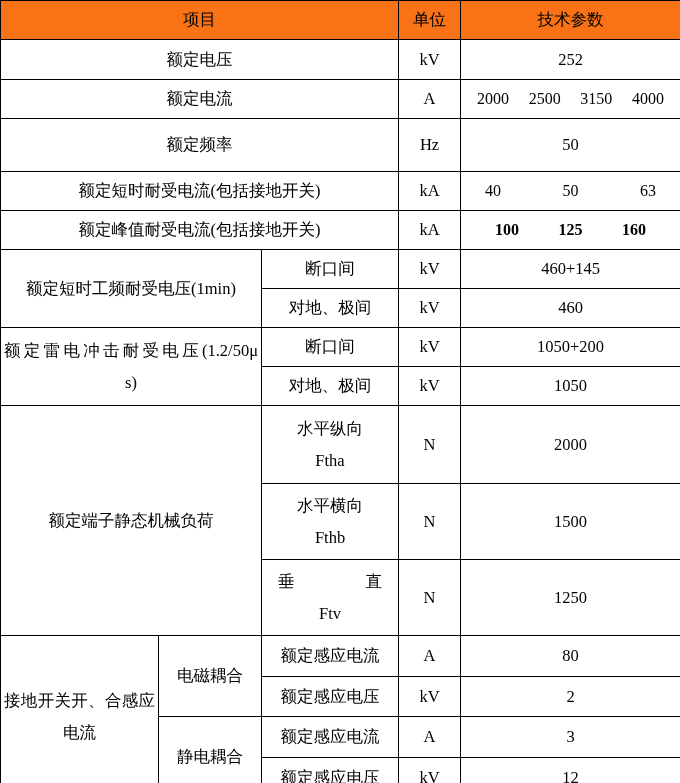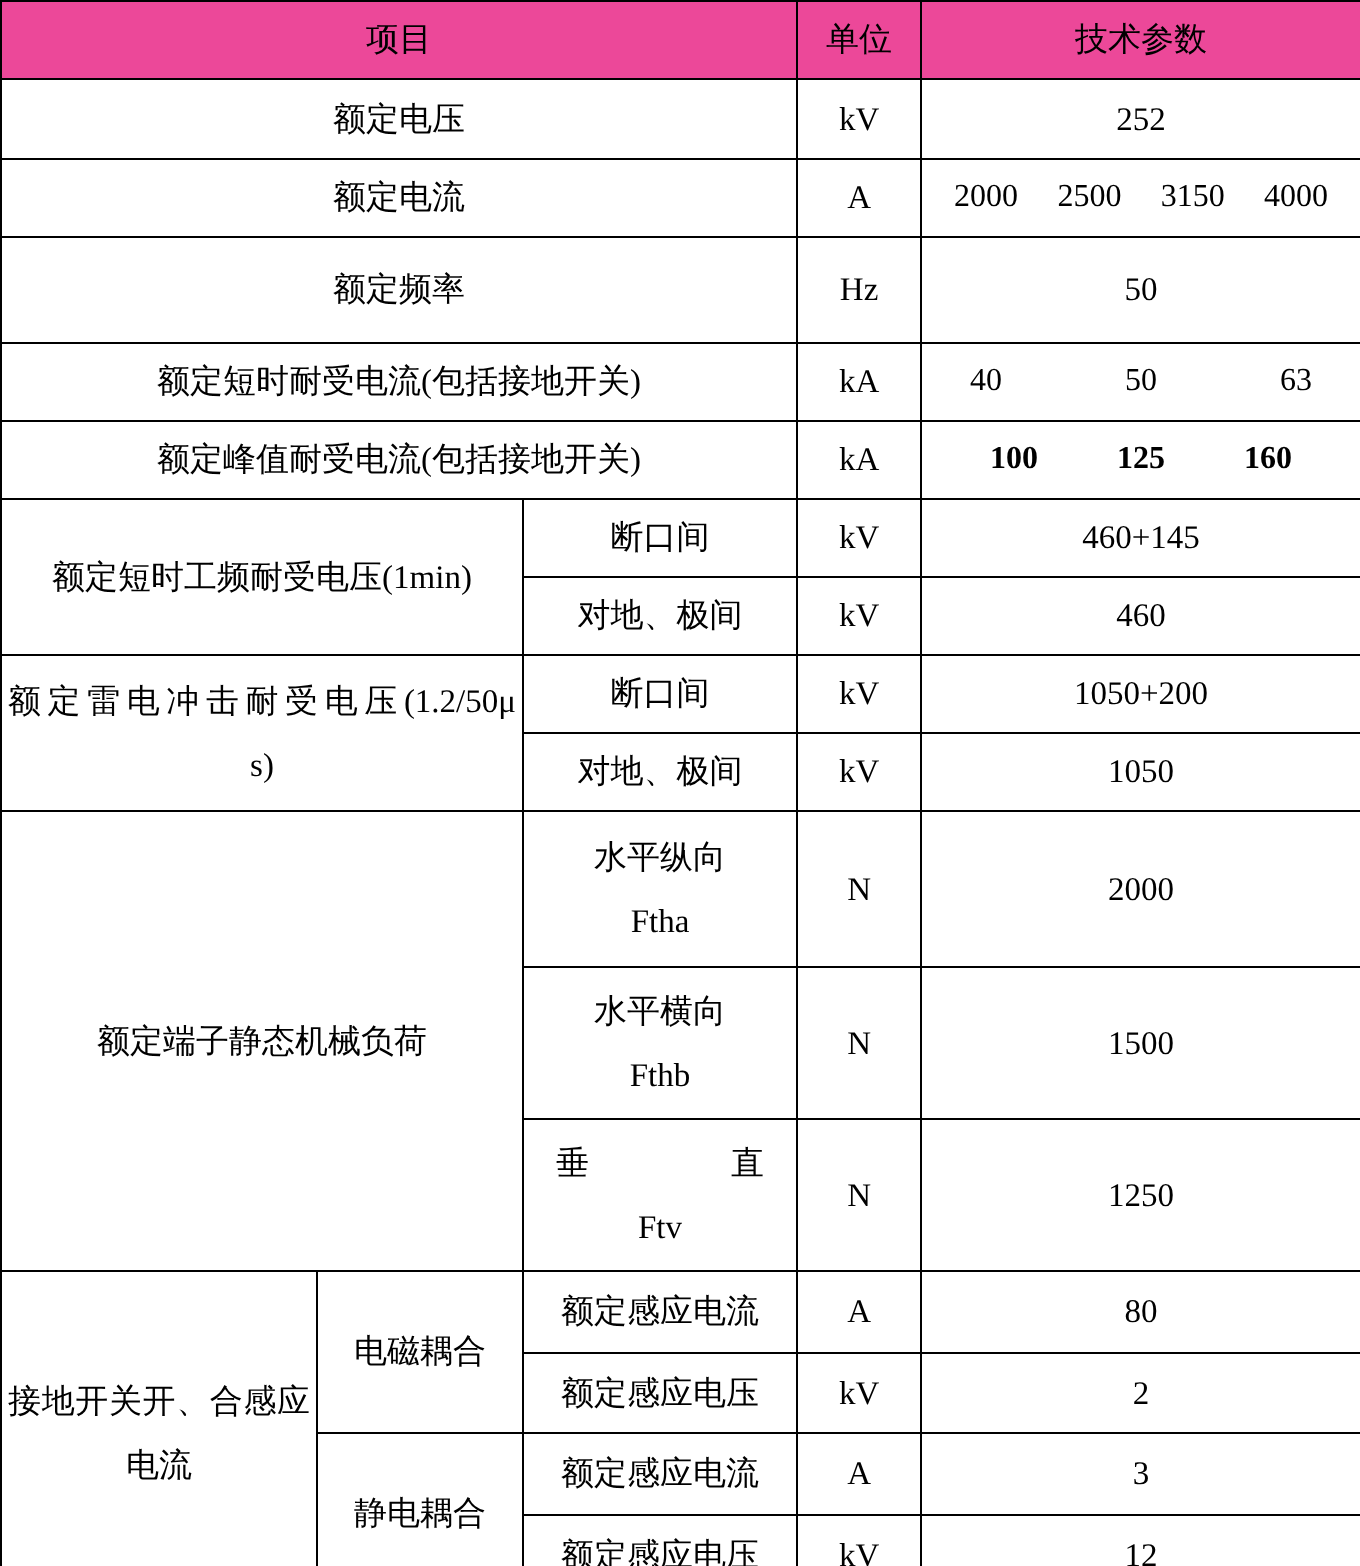--- a/index.html
+++ b/index.html
@@ -20,21 +20,21 @@
     padding:0 2px;
     text-align:center;
     vertical-align:middle;
     font-size:16.5px;
     line-height:1.45;
     overflow:hidden;
   }
   
   #spec-table td{ border-top-width:1.6px; border-bottom-width:1.6px; }
   .hdr{
-    background:#ec4899;
+    background:#f97316;
     font-size:17px;
   }
   .unit-cell{ font-size:16px; }
   .val-cell{ font-size:16px; }
   .sub-label{ font-size:16px;font-family:Liberation Serif, serif; }
   
   .multi{
     display:flex;
     align-items:center;
     justify-content:space-between;

